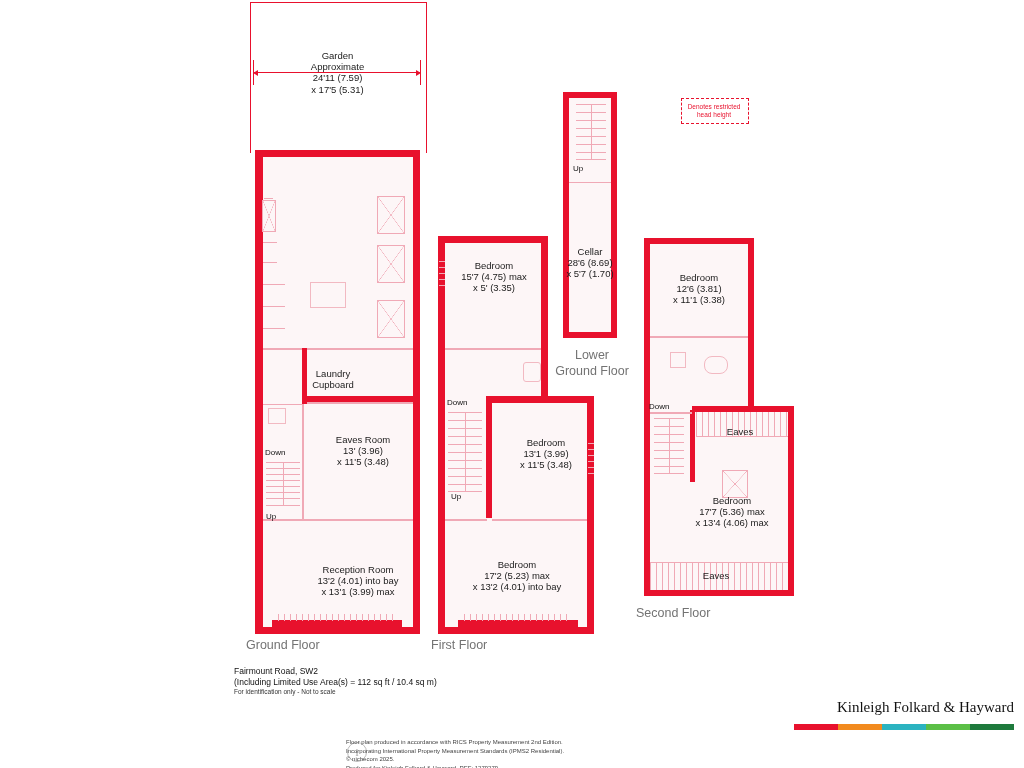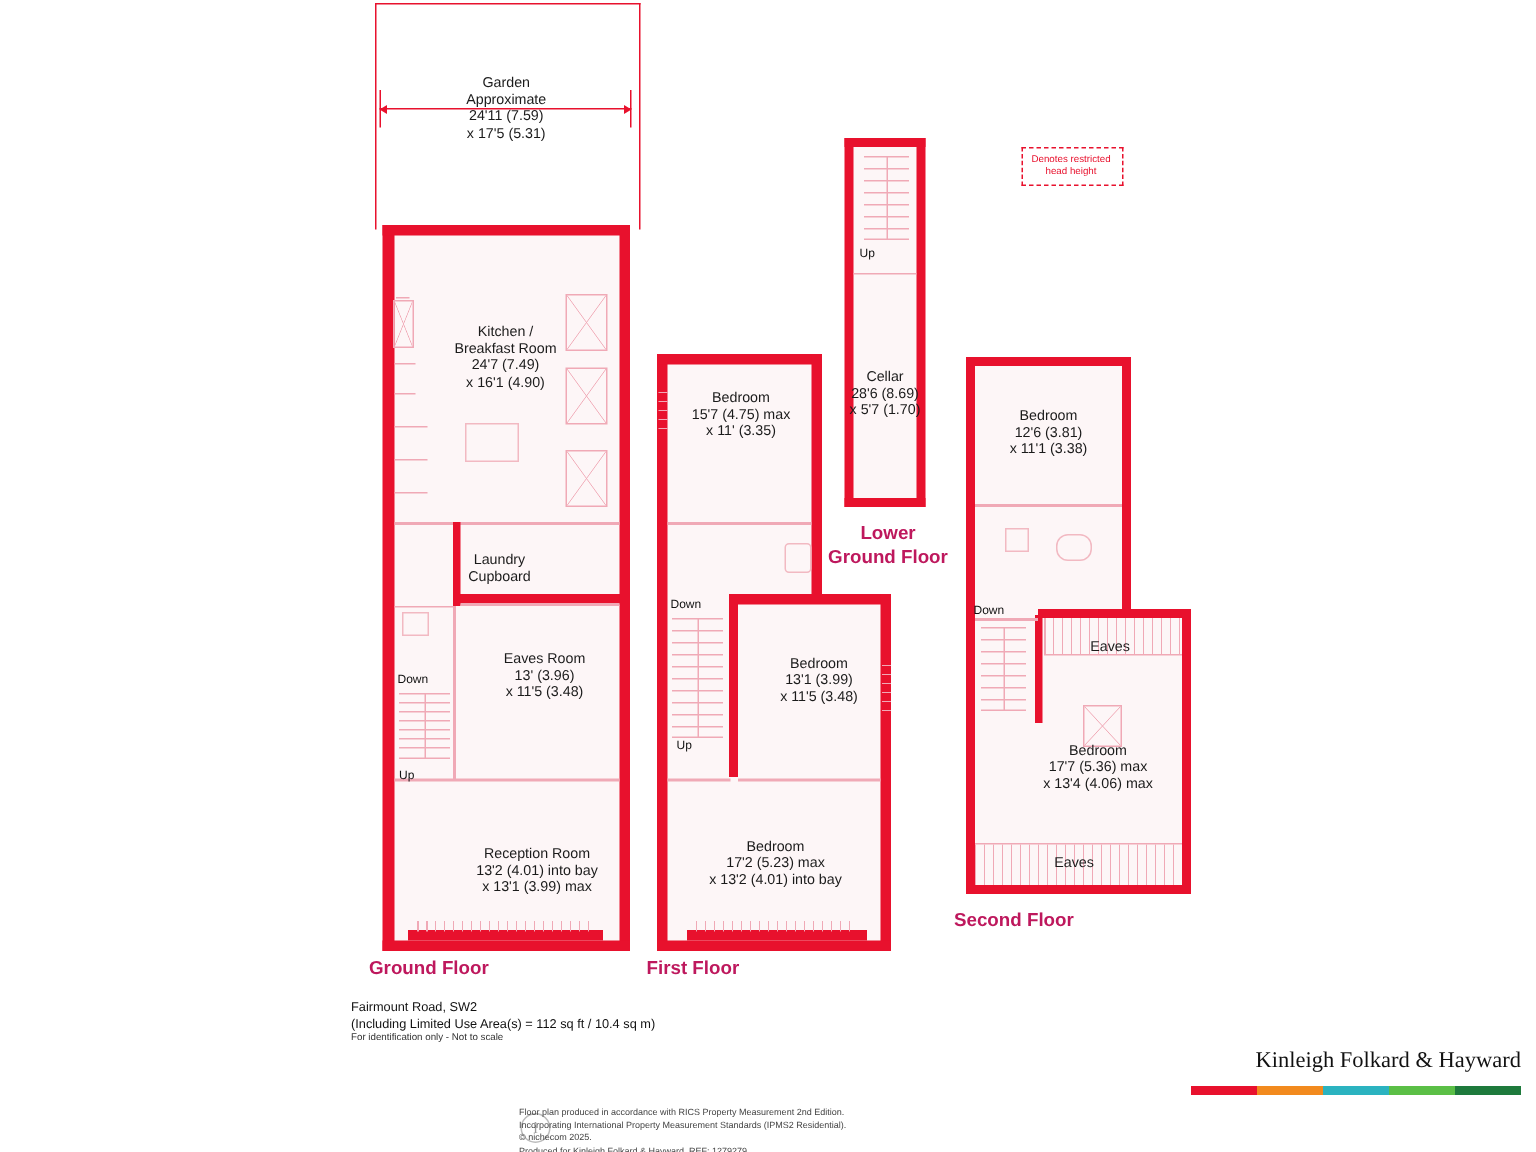--- a/index.html
+++ b/index.html
@@ -16,21 +16,21 @@
 
   
   .wall{background:#e8112d;position:absolute;}
   .room{position:absolute;background:#fdf6f7;border:1px solid #f2b9c2;}
   .roomfill{position:absolute;background:#fdf6f7;}
 
   .lbl{position:absolute;text-align:center;line-height:1.18;color:#1b1b1b;}
   .lbl .t{font-size:9.5px;}
   .lbl .b{font-size:9.5px;}
 
-  .floorname{position:absolute;font-size:12.5px;color:#be185d;font-weight:700;}
+  .floorname{position:absolute;font-size:12.5px;color:#737373;font-weight:400;}
 
   .dashbox{position:absolute;border:1px dashed #e8112d;}
   .dashnote{position:absolute;font-size:6.5px;color:#e8112d;text-align:center;line-height:1.25;}
 
   .hatch{position:absolute;
      background-image:repeating-linear-gradient(90deg,#f0a9b6 0 1px,transparent 1px 6px);}
   .hatchwin{position:absolute;border:1px solid #f0a9b6;}
   .hatchwin:before,.hatchwin:after{content:"";position:absolute;left:0;top:0;width:100%;height:100%;}
   .hatchwin:before{background:linear-gradient(to bottom right,transparent calc(50% - .5px),#f0a9b6 50%,transparent calc(50% + .5px));}
   .hatchwin:after{background:linear-gradient(to top right,transparent calc(50% - .5px),#f0a9b6 50%,transparent calc(50% + .5px));}
@@ -99,26 +99,20 @@
   <div class="hatchwin" style="left:367px;top:196px;width:26px;height:36px;"></div>
   <div class="hatchwin" style="left:367px;top:245px;width:26px;height:36px;"></div>
   <div class="hatchwin" style="left:367px;top:300px;width:26px;height:36px;"></div>
   <div class="room" style="left:300px;top:282px;width:34px;height:24px;"></div>
   <div class="roomline" style="left:253px;top:242px;width:14px;height:1px;"></div>
   <div class="roomline" style="left:253px;top:262px;width:14px;height:1px;"></div>
   <div class="roomline" style="left:253px;top:284px;width:22px;height:1px;"></div>
   <div class="roomline" style="left:253px;top:306px;width:22px;height:1px;"></div>
   <div class="roomline" style="left:253px;top:328px;width:22px;height:1px;"></div>
 
-  <div class="lbl" style="left:263px;top:216px;width:128px;">
-    <div class="t">Kitchen /</div>
-    <div class="t">Breakfast Room</div>
-    <div class="b">24'7 (7.49)</div>
-    <div class="b">x 16'1 (4.90)</div>
-  </div>
 
   <div class="lbl" style="left:295px;top:368px;width:56px;">
     <div class="t">Laundry</div>
     <div class="t">Cupboard</div>
   </div>
 
   <div class="lbl" style="left:305px;top:434px;width:96px;">
     <div class="t">Eaves Room</div>
     <div class="b">13' (3.96)</div>
     <div class="b">x 11'5 (3.48)</div>
@@ -165,21 +159,21 @@
   <div class="wall" style="left:476px;top:400px;width:6px;height:118px;"></div>
   <div class="roomline" style="left:482px;top:519px;width:95px;height:2px;"></div>
   <div class="roomline" style="left:435px;top:519px;width:42px;height:2px;"></div>
 
   <div class="hatch" style="left:429px;top:256px;width:6px;height:30px;transform:rotate(0deg);background-image:repeating-linear-gradient(0deg,#f0a9b6 0 1px,transparent 1px 6px);"></div>
   <div class="hatch" style="left:578px;top:440px;width:6px;height:34px;background-image:repeating-linear-gradient(0deg,#f0a9b6 0 1px,transparent 1px 6px);"></div>
 
   <div class="lbl" style="left:434px;top:260px;width:100px;">
     <div class="t">Bedroom</div>
     <div class="b">15'7 (4.75) max</div>
-    <div class="b">x 11' (3.35)</div>
+    <div class="b">x 5' (3.35)</div>
   </div>
   <div class="lbl" style="left:488px;top:437px;width:96px;">
     <div class="t">Bedroom</div>
     <div class="b">13'1 (3.99)</div>
     <div class="b">x 11'5 (3.48)</div>
   </div>
   <div class="lbl" style="left:445px;top:559px;width:124px;">
     <div class="t">Bedroom</div>
     <div class="b">17'2 (5.23) max</div>
     <div class="b">x 13'2 (4.01) into bay</div>

